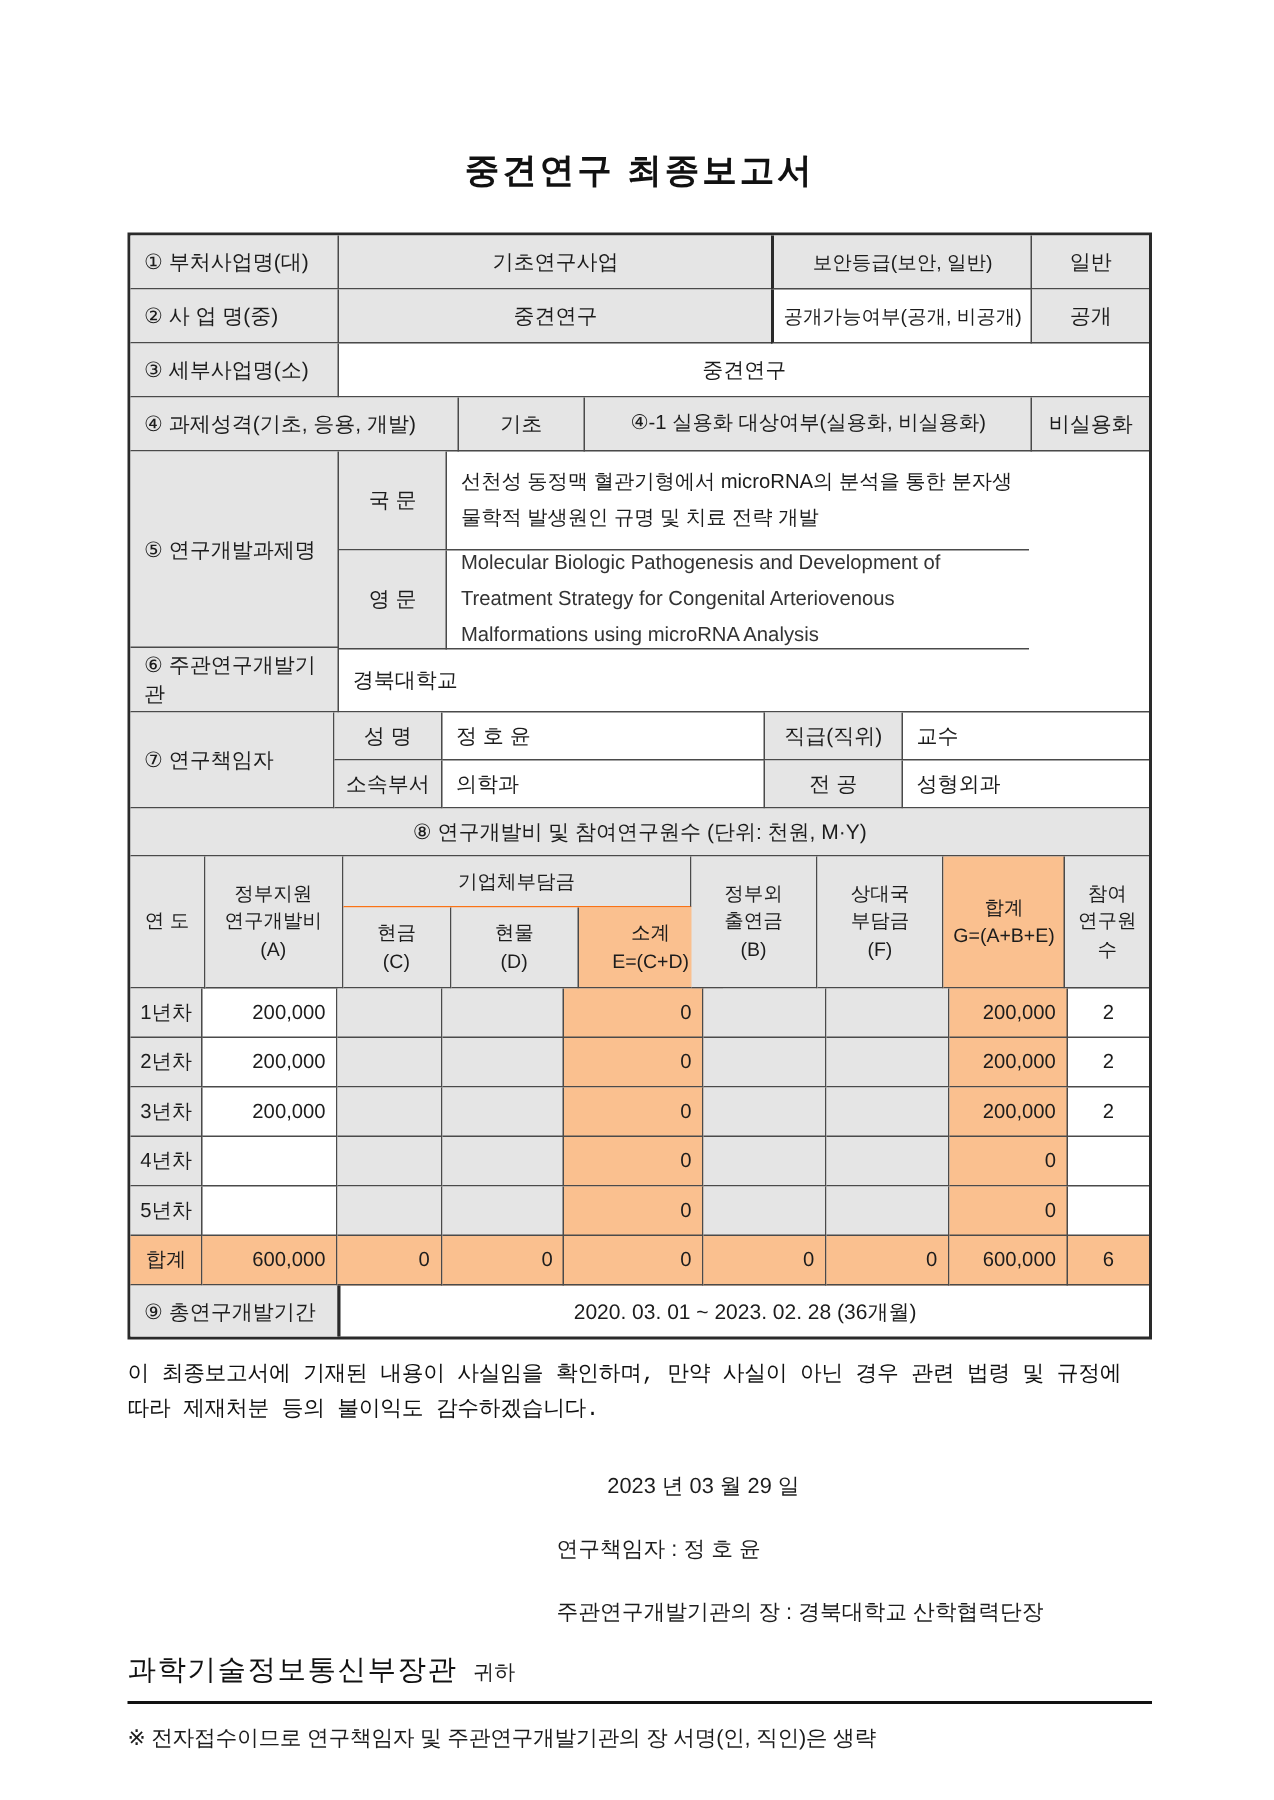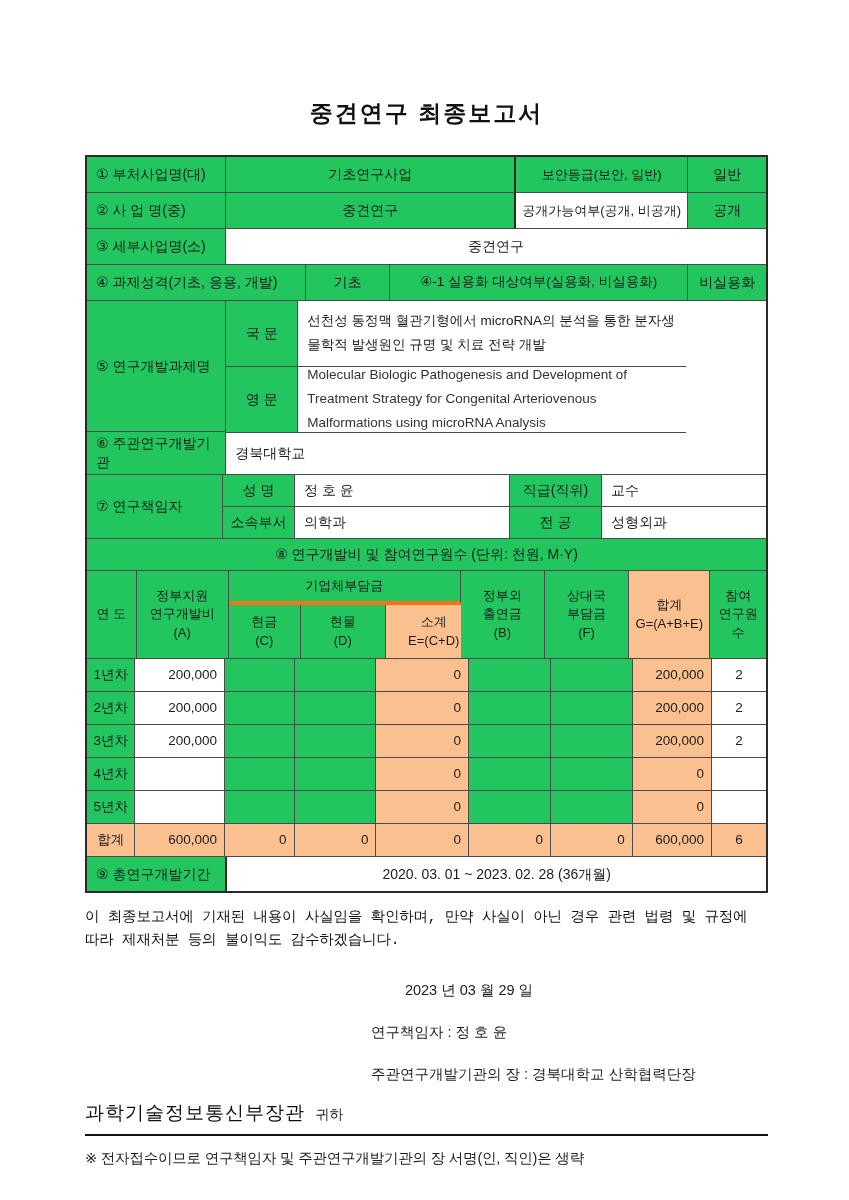--- a/index.html
+++ b/index.html
@@ -10,21 +10,21 @@
 
   .doc-title { text-align:center; font-size:23px; font-weight:bold; letter-spacing:2px;
                padding-top:98px; margin-bottom:26px; color:#111; }
 
   .doc { border:2px solid #2a2a2a; }
   .row { display:flex; }
   .cell { border-right:1px solid #4a4a4a; border-bottom:1px solid #4a4a4a;
           display:flex; align-items:center; justify-content:center;
           font-size:14px; padding:2px 5px; line-height:1.35; }
   .cell:last-child { border-right:none; }
-  .gray { background:#22c55e; }
+  .gray { background:#e5e5e5; }
   .orange { background:#fac08f; }
   .left { justify-content:flex-start; text-align:left; padding-left:9px; }
   .right { justify-content:flex-end; text-align:right; padding-right:7px; }
   .pre { white-space:pre-line; text-align:center; }
   .bl2 { border-left:2px solid #2a2a2a; margin-left:-1px; }
   .nb { border-bottom:none; }
 
   
   .h36 { min-height:36px; } .h52 { min-height:52px; } .h30 { min-height:30px; } .h32 { min-height:32px; }
   .w-label { width:140px; } .w-val1 { width:290px; } .w-key2 { width:175px; font-size:13px; } .w-val2 { width:78px; }
@@ -35,21 +35,21 @@
 
   .secbar { min-height:32px; font-size:14px; }
 
   
   .wYear { width:50px; } .wA { width:93px; } .wC { width:72px; } .wD { width:85px; }
   .wE { width:96px; } .wB { width:85px; } .wF { width:85px; } .wG { width:82px; } .wN { width:56px; }
   .t2h .cell { font-size:13px; line-height:1.45; }
   .t2h { min-height:88px; }
   .t2h > .cell { align-items:center; }
   .grp { display:flex; flex-direction:column; width:232px; }
-  .grp-top { min-height:34px; border-right:1px solid #4a4a4a; border-bottom:4px solid #f97316;
+  .grp-top { min-height:34px; border-right:1px solid #4a4a4a; border-bottom:1px solid #f97316;
              display:flex; align-items:center; justify-content:center; font-size:13px; }
   .grp-bot { display:flex; flex:1; }
   .grp-bot .cell { flex:none; }
   .drow { min-height:33px; }
   .drow .cell { font-size:13.5px; }
   .h34 { min-height:34px; }
   .period-val { width:543px; font-size:14px; }
 
   .declaration { margin-top:13px; font-size:14.5px; line-height:1.55; color:#111; letter-spacing:-0.2px;font-family:Liberation Mono, monospace; }
   .sig-date { margin-top:30px; text-align:center; padding-left:85px; font-size:14.5px; }

